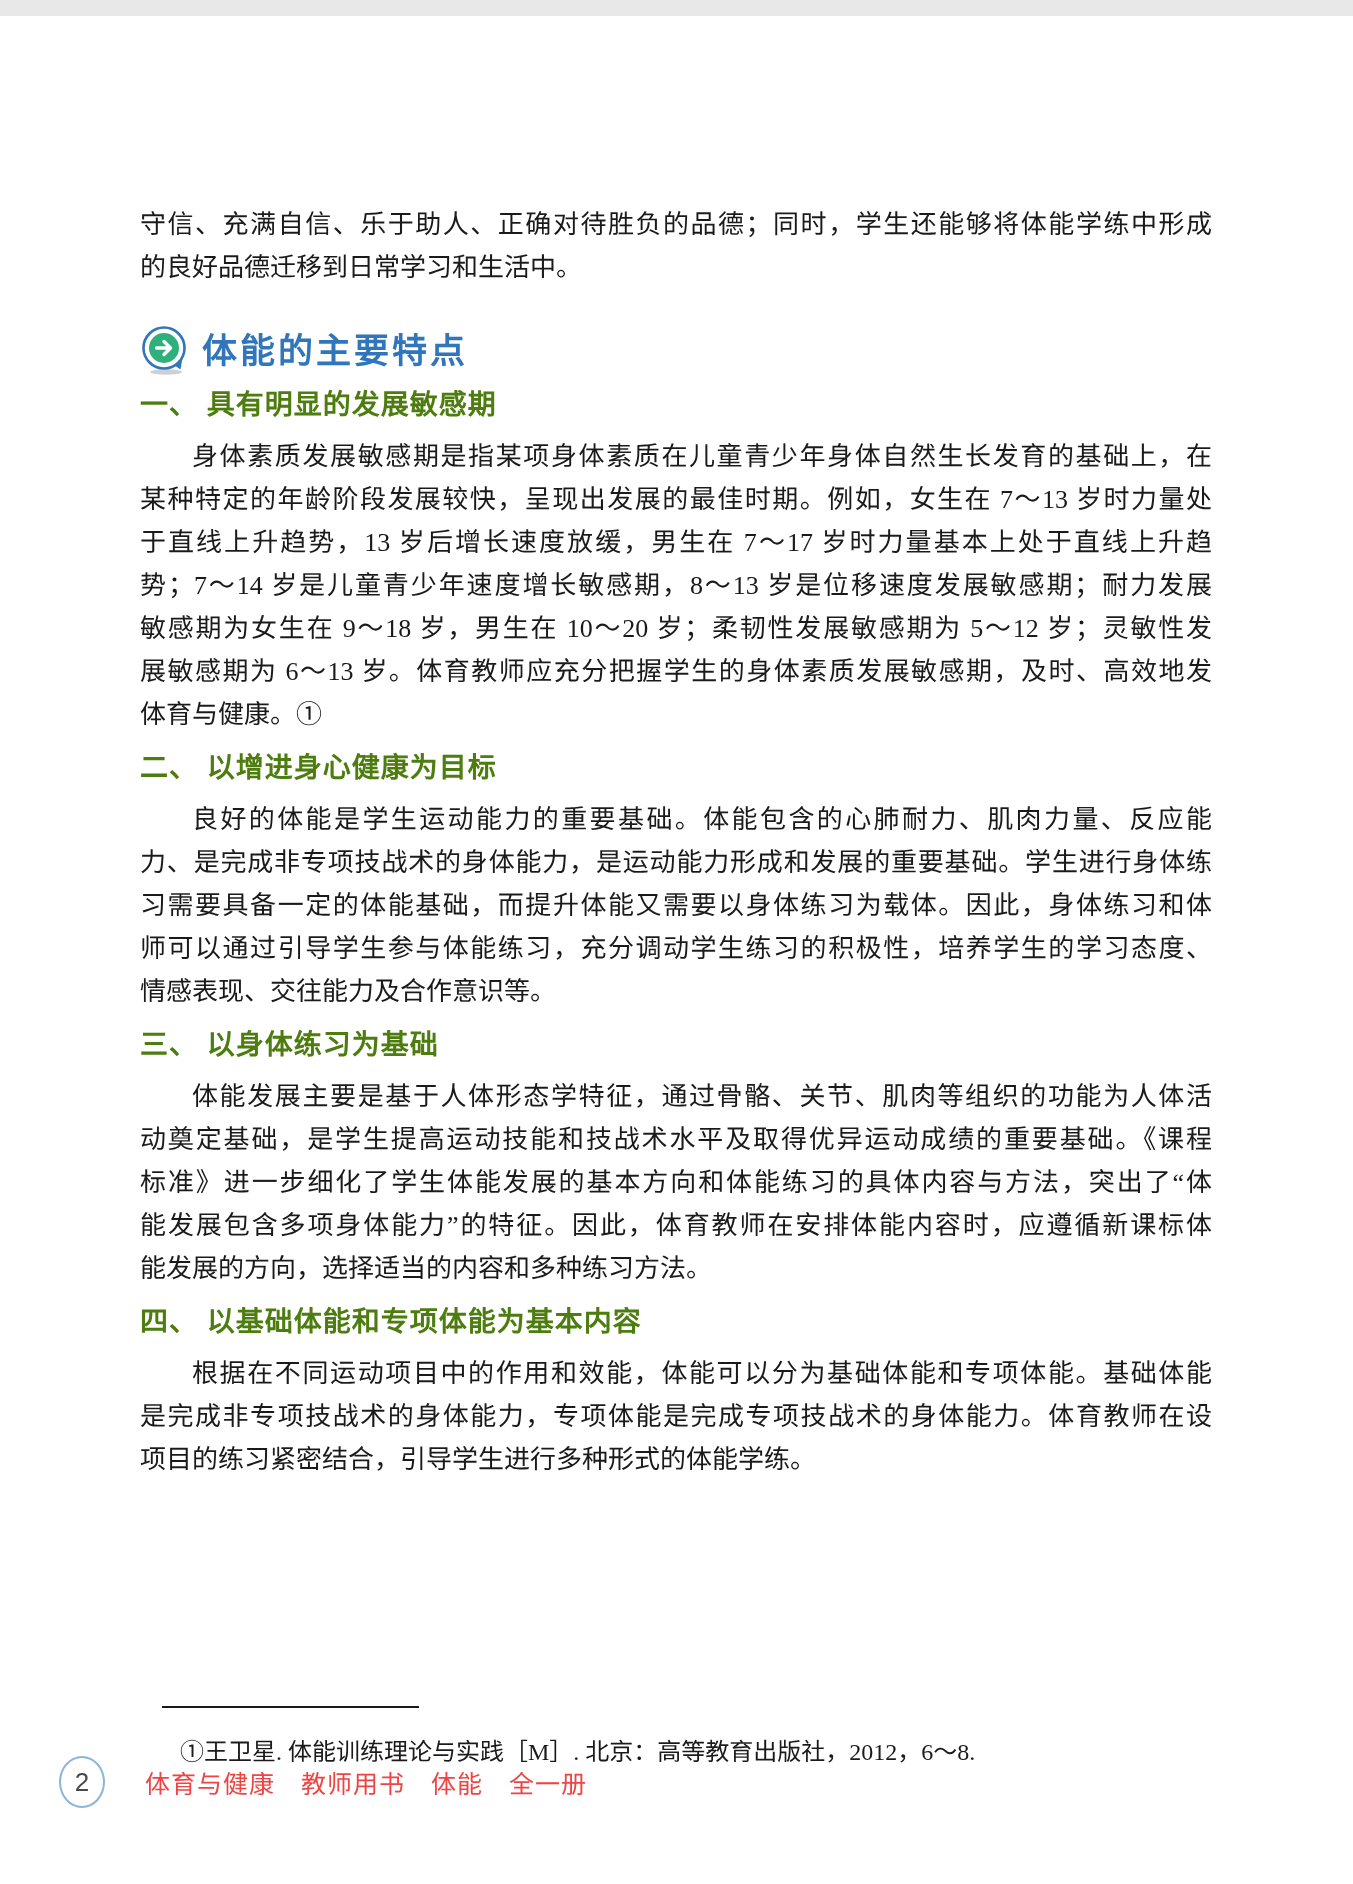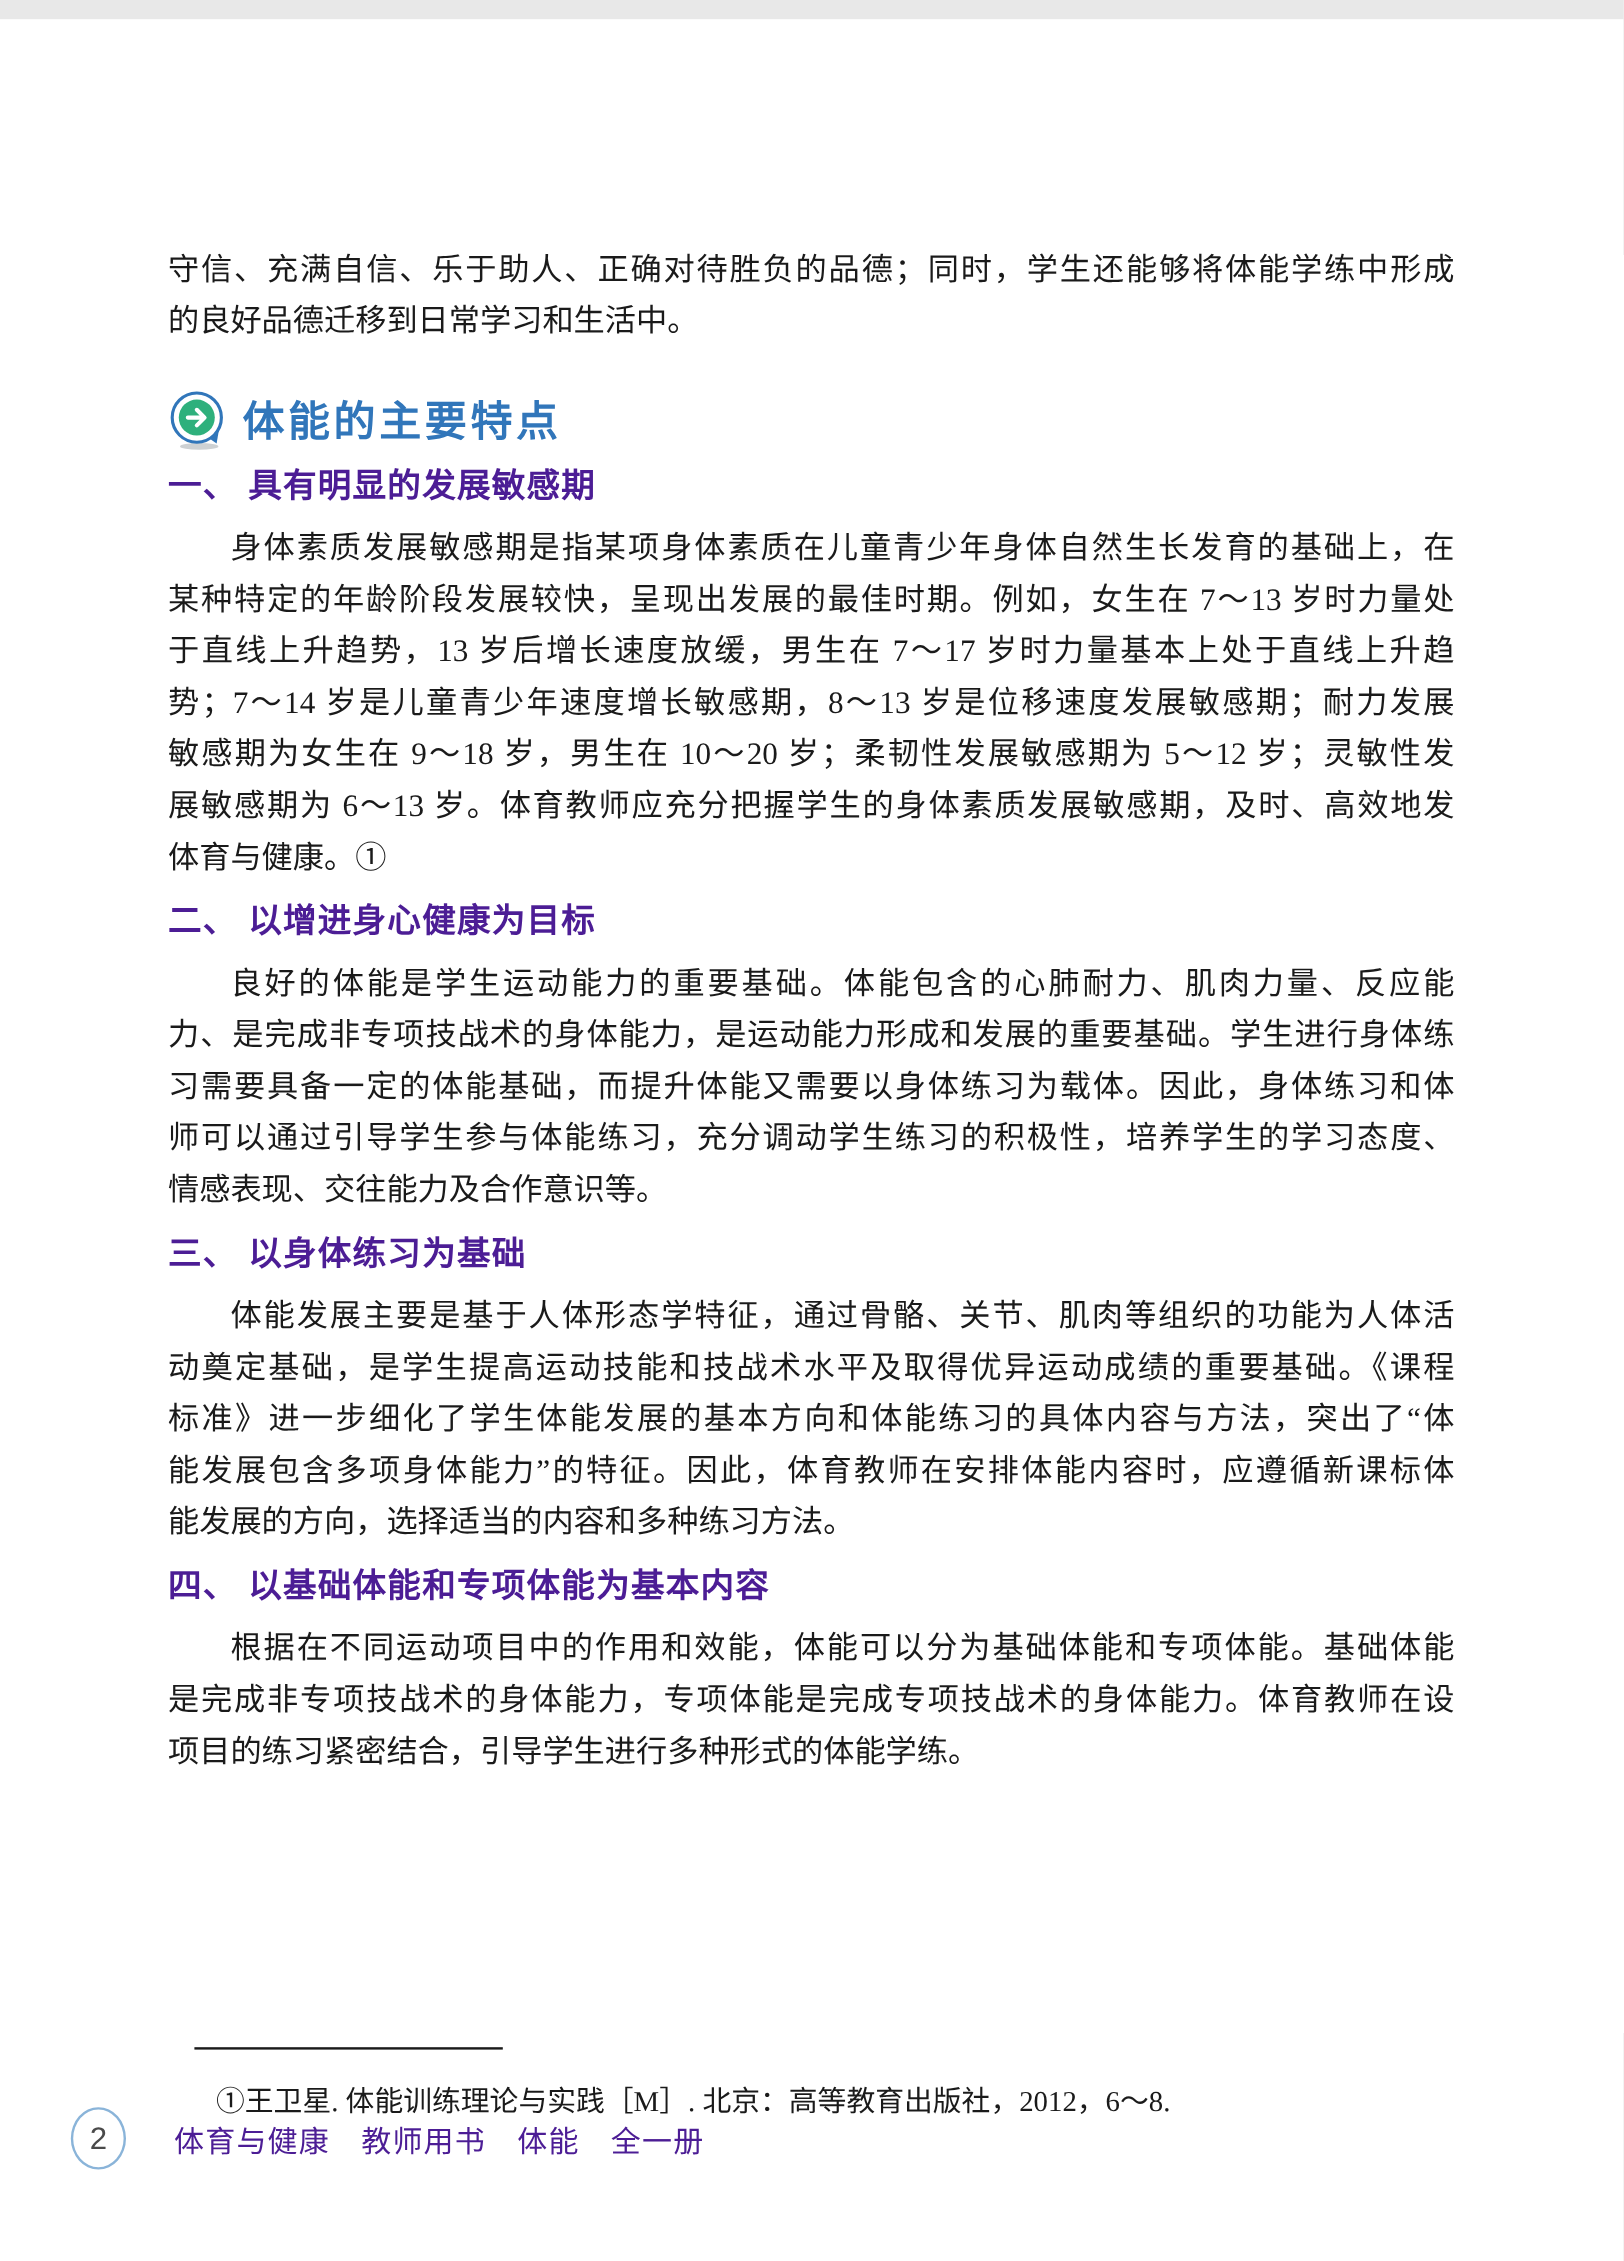--- a/index.html
+++ b/index.html
@@ -55,21 +55,21 @@
     color:#3176BA;
     letter-spacing:3px;
     font-family:"Liberation Serif","DejaVu Serif",serif;
   }
   
   .sub-heading{
     font-family:"Liberation Sans","DejaVu Sans",sans-serif;
     font-weight:bold;
     font-size:28px;
     line-height:30px;
-    color:#4c1d95;
+    color:#4d7c0f;
     margin:17px 0 0 0;
     letter-spacing:1px;
   }
   
   .footnote-block{
     position:absolute;
     left:140px;
     top:1690px;
     width:1072px;
   }
@@ -106,21 +106,21 @@
     justify-content:center;
     font-family:"Liberation Sans","DejaVu Sans",sans-serif;
     font-size:26px;
     color:#4a4a4a;
     box-sizing:border-box;
   }
   .book-info{
     margin-left:40px;
     font-family:"Liberation Sans","DejaVu Sans",sans-serif;
     font-size:25px;
-    color:#4c1d95;
+    color:#ef4444;
     letter-spacing:1px;
   }
 </style>
 </head>
 <body>
 
 <div class="page">
   <div class="content">
 
     <div class="para intro">

